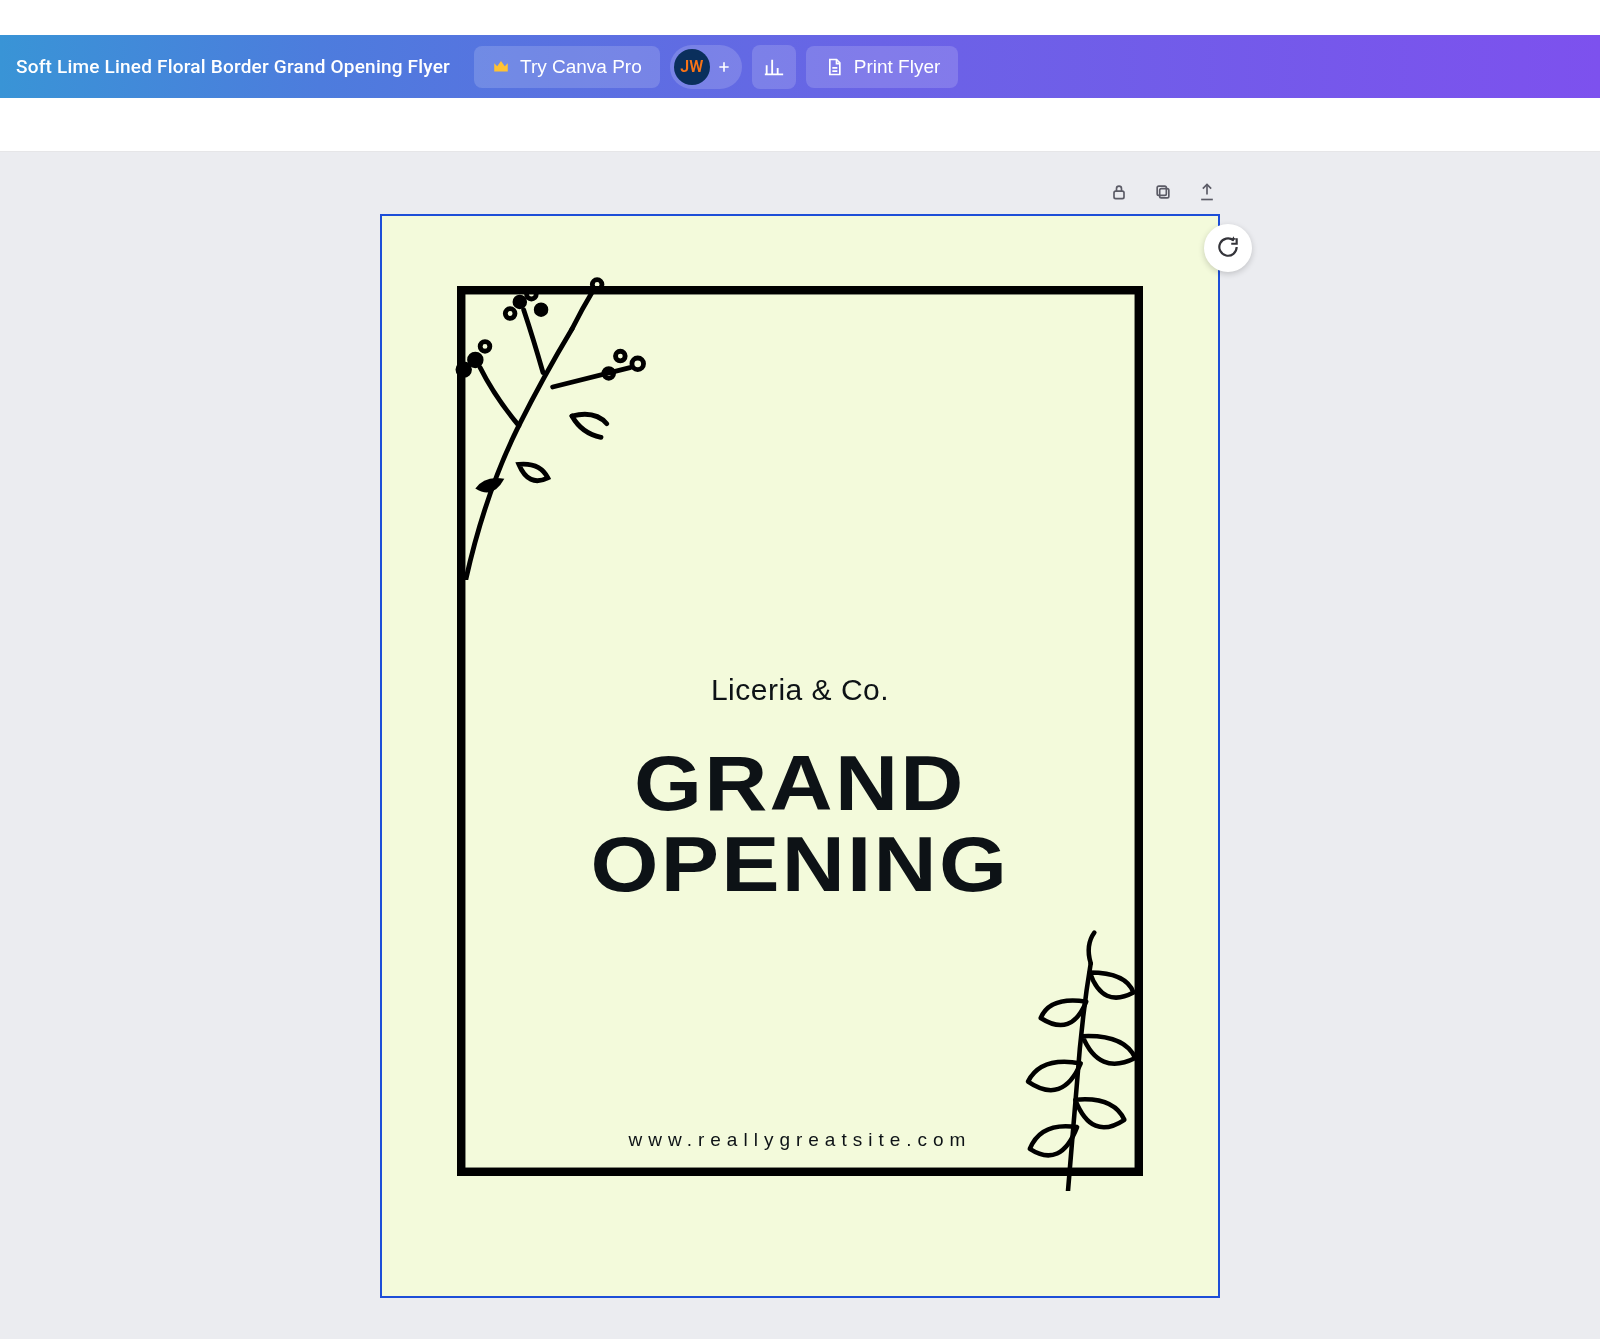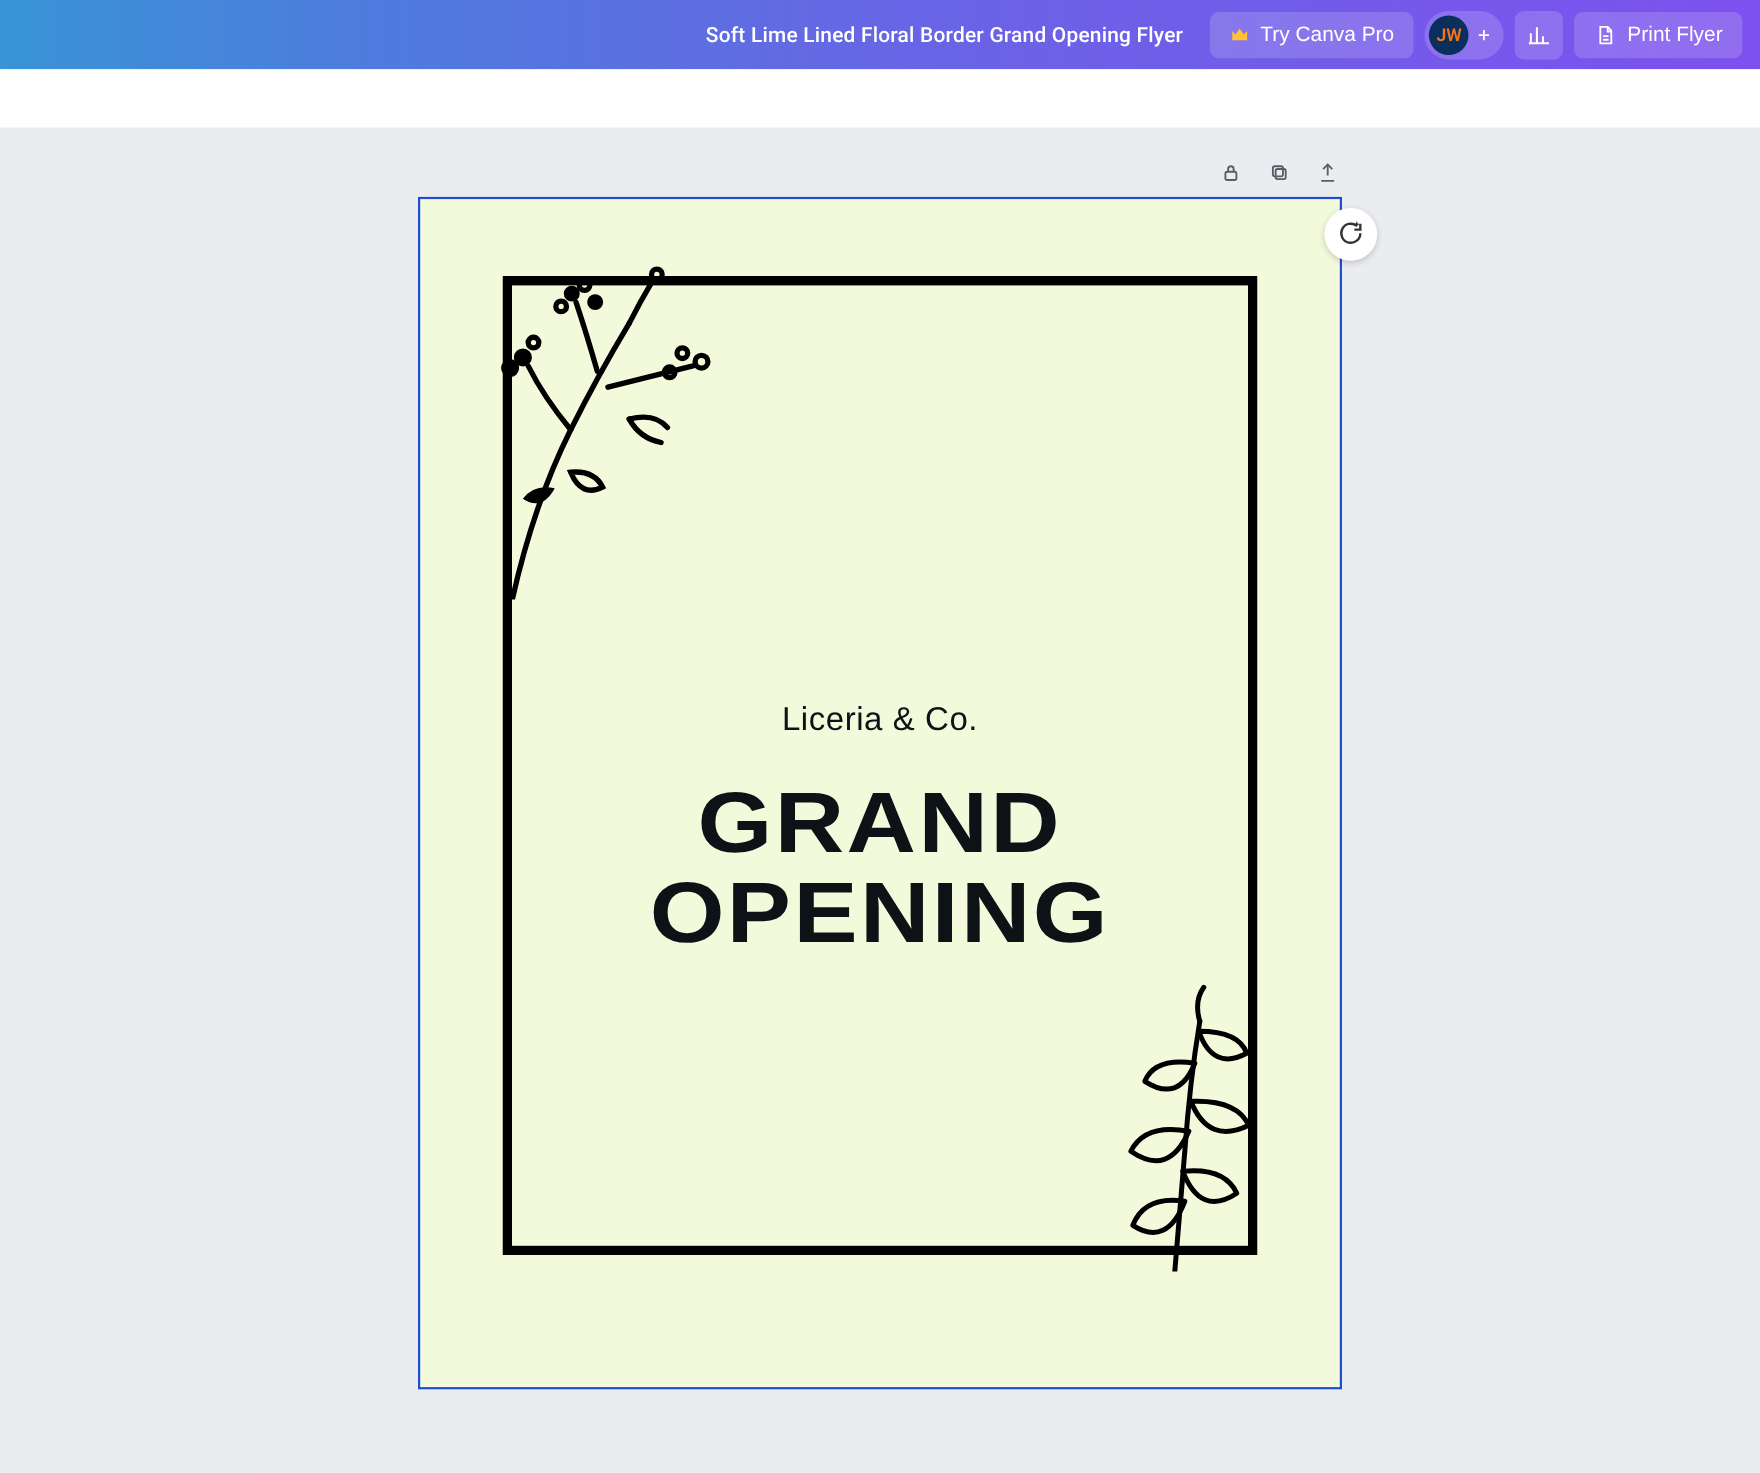--- a/index.html
+++ b/index.html
@@ -11,25 +11,25 @@
     overflow-x: hidden;
   }
 
   
   .topbar {
     height: 63px;
     width: 100%;
     background: linear-gradient(90deg, #3994d6 0%, #4d7cdd 20%, #6a63e6 55%, #7d51ee 100%);
     display: flex;
     align-items: center;
-    justify-content: flex-end;
     padding: 0 16px;
     gap: 10px;
     color: #fff;
     font-size: 19px;
+    margin-top: 35px;
   }
   .topbar .doc-title {
     font-weight: 500;
     margin-right: 14px;
     letter-spacing: .2px;
     white-space: nowrap;
   }
   .topbar .pill-btn {
     display: inline-flex;
     align-items: center;
@@ -327,18 +327,19 @@
           <path d="M134 60  q40 0 48 22 q-34 18 -48 -22z"></path>
           <path d="M135 50 q-6 -20 4 -34"></path>
         </g>
       </svg>
 
       <div class="flyer-text">
         <div class="company">Liceria &amp; Co.</div>
         <div class="headline">GRAND
 OPENING</div>
       </div>
+      <div class="website">www.reallygreatsite.com</div>
 
     </div>
   </div>
 
 
 </div>
 
 </body></html>

